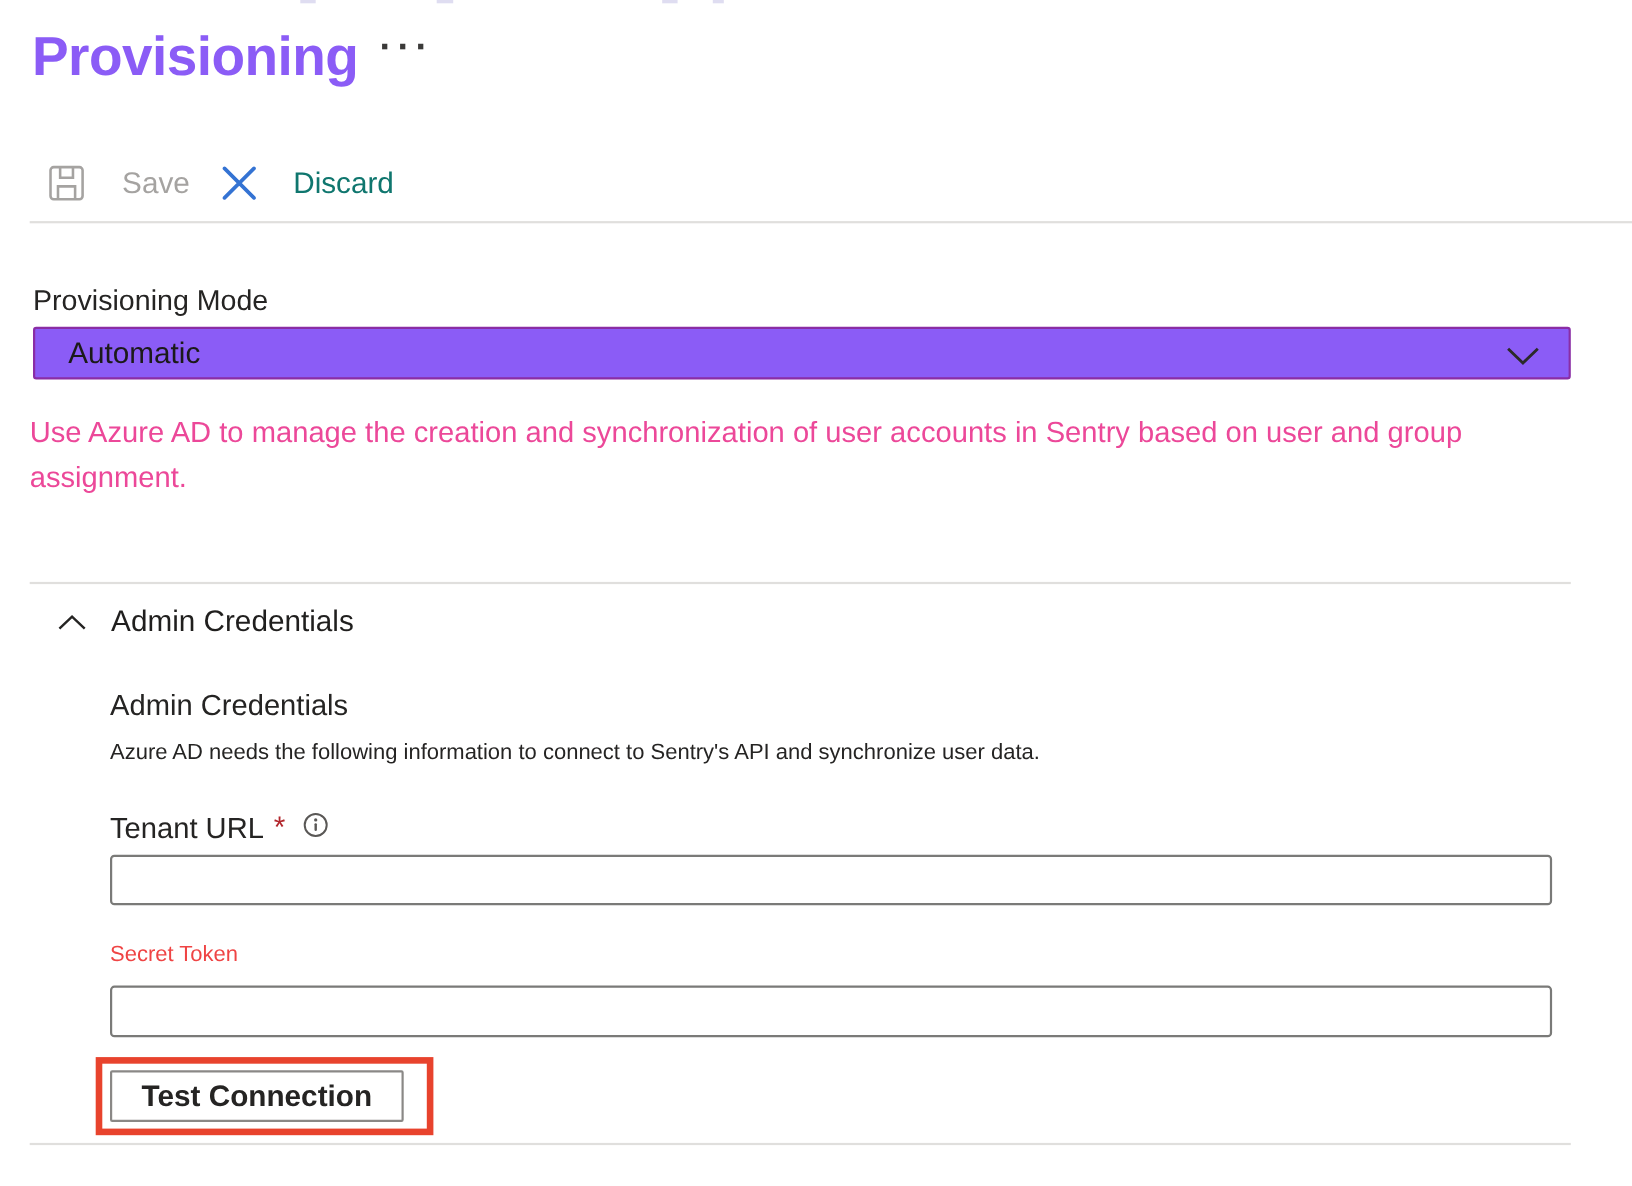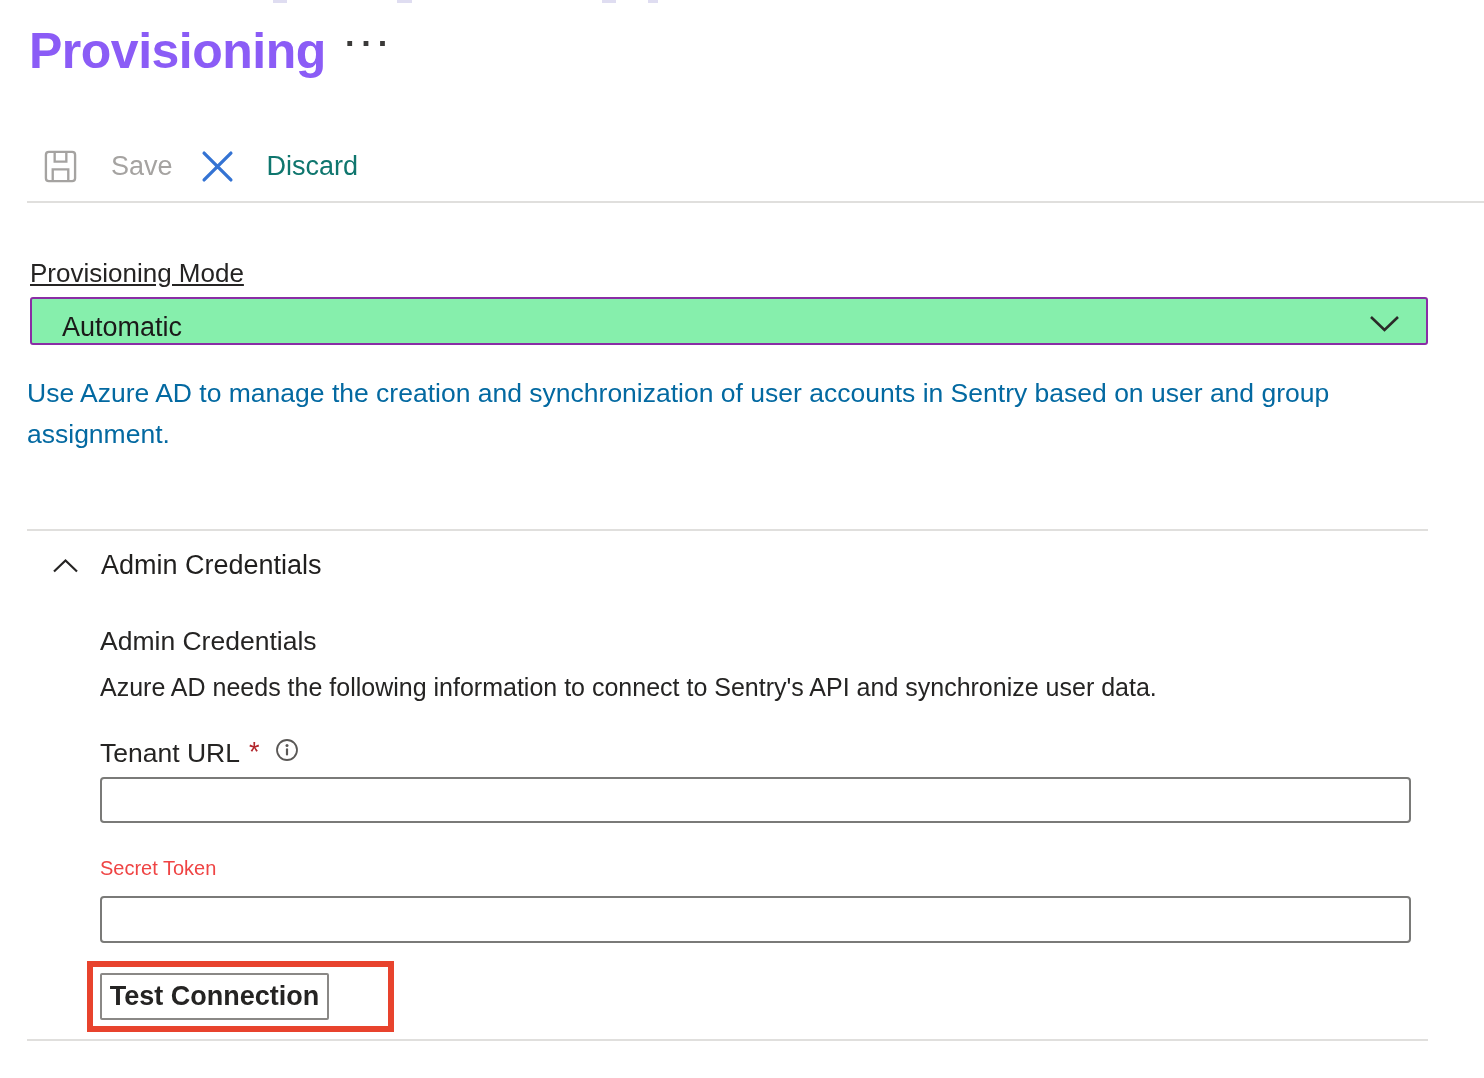--- a/index.html
+++ b/index.html
@@ -36,60 +36,60 @@
   }
   .tb-btn .lbl{white-space:nowrap;}
   .tb-btn.disabled .lbl{color:#a5a3a1;}
   .tb-btn .lbl.dark{color:#0f766e;}
 
   .divider{position:absolute;height:2px;background:#e0dfdd;}
   .divider.d1{left:27px;top:201px;width:1457px;}
   .divider.d2{left:27px;top:529px;width:1401px;}
   .divider.d3{left:27px;top:1039px;width:1401px;}
 
-  .pm-label{position:absolute;left:30px;top:258px;font-size:26px;color:#252423;text-decoration:underline;}
+  .pm-label{position:absolute;left:30px;top:258px;font-size:26px;color:#252423;}
   .dropdown{
     position:absolute;left:30px;top:297px;width:1398px;height:48px;
     box-sizing:border-box;border:2px solid #8a2da5;border-radius:3px;
-    background:#86efac;display:flex;align-items:flex-end;padding-left:30px;
+    background:#8b5cf6;display:flex;align-items:center;padding-left:30px;
     font-size:27px;color:#1b1a19;cursor:pointer;
   }
   .dropdown .chev{position:absolute;right:26px;top:16px;}
 
   .intro{
     position:absolute;left:27px;top:373px;width:1315px;margin:0;
-    font-size:26.5px;line-height:41px;color:#0369a1;
+    font-size:26.5px;line-height:41px;color:#ec4899;
   }
 
   .section-header{position:absolute;left:52px;top:550px;display:flex;align-items:center;gap:22px;cursor:pointer;}
   .section-header .sh-label{font-size:27px;color:#201f1e;}
 
   .ac-heading{position:absolute;left:100px;top:626px;margin:0;font-size:26.5px;font-weight:normal;color:#252423;}
-  .ac-desc{position:absolute;left:100px;top:673px;margin:0;font-size:25px;color:#252423;}
+  .ac-desc{position:absolute;left:100px;top:673px;margin:0;font-size:20px;color:#252423;}
 
   .field-label-row{position:absolute;left:100px;top:738px;display:flex;align-items:flex-start;font-size:26.5px;color:#252423;}
   .req{color:#b2262c;margin-left:9px;font-size:27px;position:relative;top:-1px;}
   .info{margin-left:16px;display:block;cursor:pointer;}
 
   .txt{
     position:absolute;left:100px;width:1311px;height:46px;
     box-sizing:border-box;border:2px solid #7a7a78;border-radius:4px;
     background:#fff;font-family:inherit;font-size:26px;padding:0 14px;color:#252423;
   }
   .txt.tenant{top:777px;}
   .txt.secret{top:896px;height:47px;}
 
   .st-label{position:absolute;left:100px;top:857px;font-size:20px;color:#ef4444;}
 
   .red-box{
     position:absolute;left:87px;top:961px;width:307px;height:71px;
     box-sizing:border-box;border:6px solid #e8432d;pointer-events:none;
   }
   .test-btn{
-    position:absolute;left:100px;top:973px;width:229px;height:47px;
+    position:absolute;left:100px;top:973px;width:267px;height:47px;
     box-sizing:border-box;border:2px solid #8a8886;border-radius:2px;
     background:#ffffff;font-family:inherit;font-size:27px;font-weight:bold;
     color:#252423;cursor:pointer;display:flex;align-items:center;justify-content:center;
   }
 </style>
 </head>
 <body>
 
 <div class="page">
 

